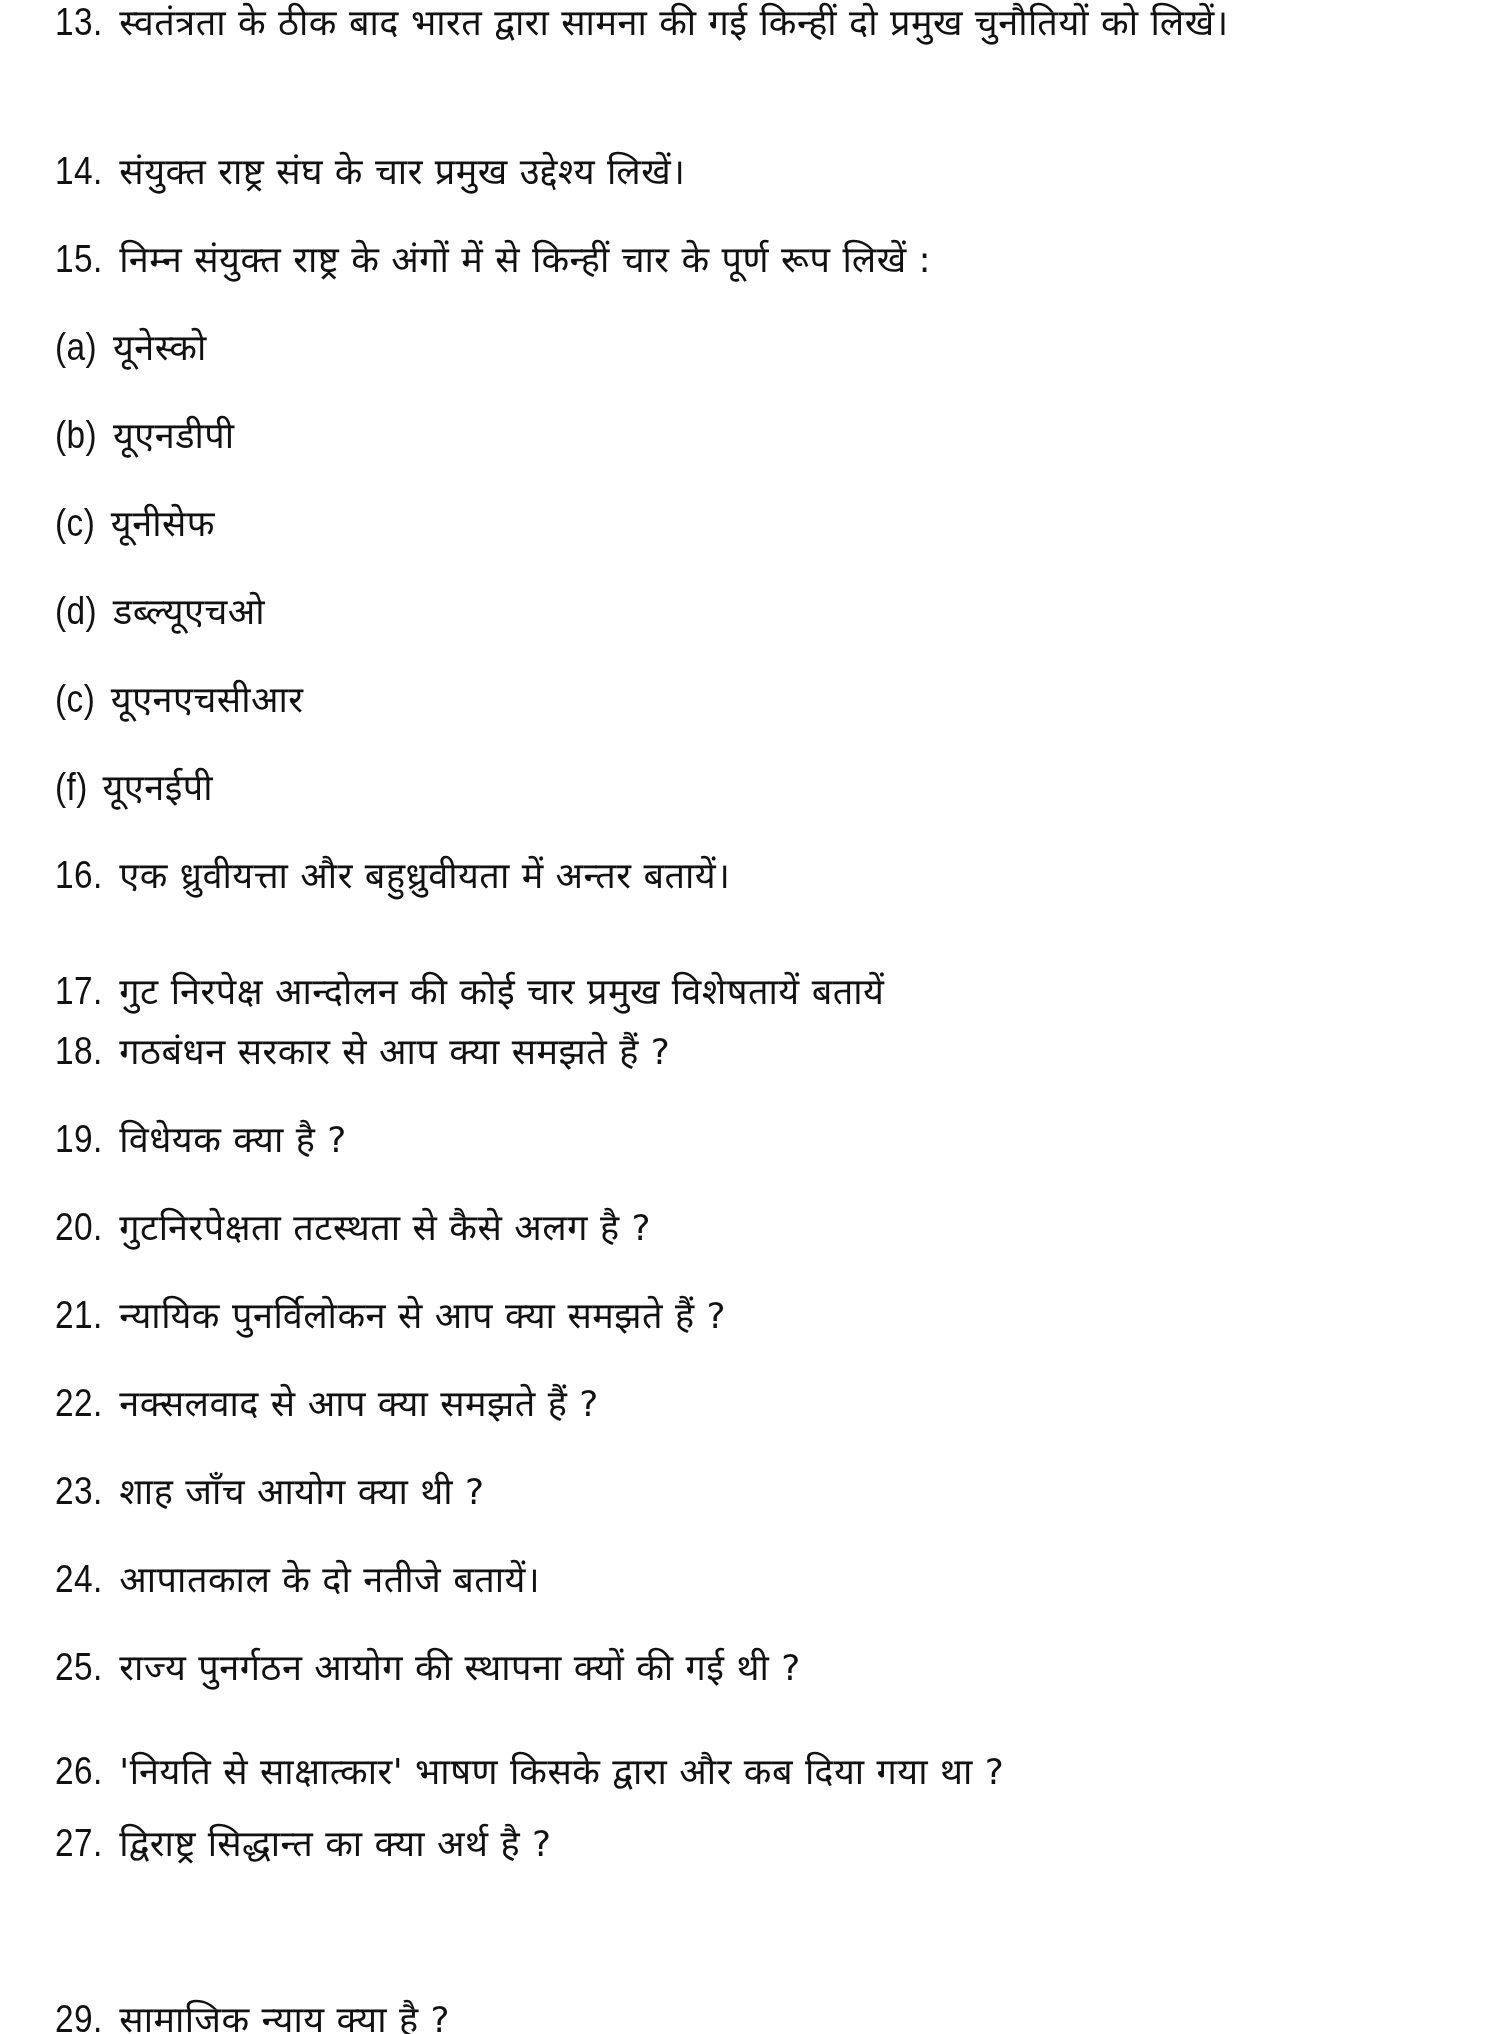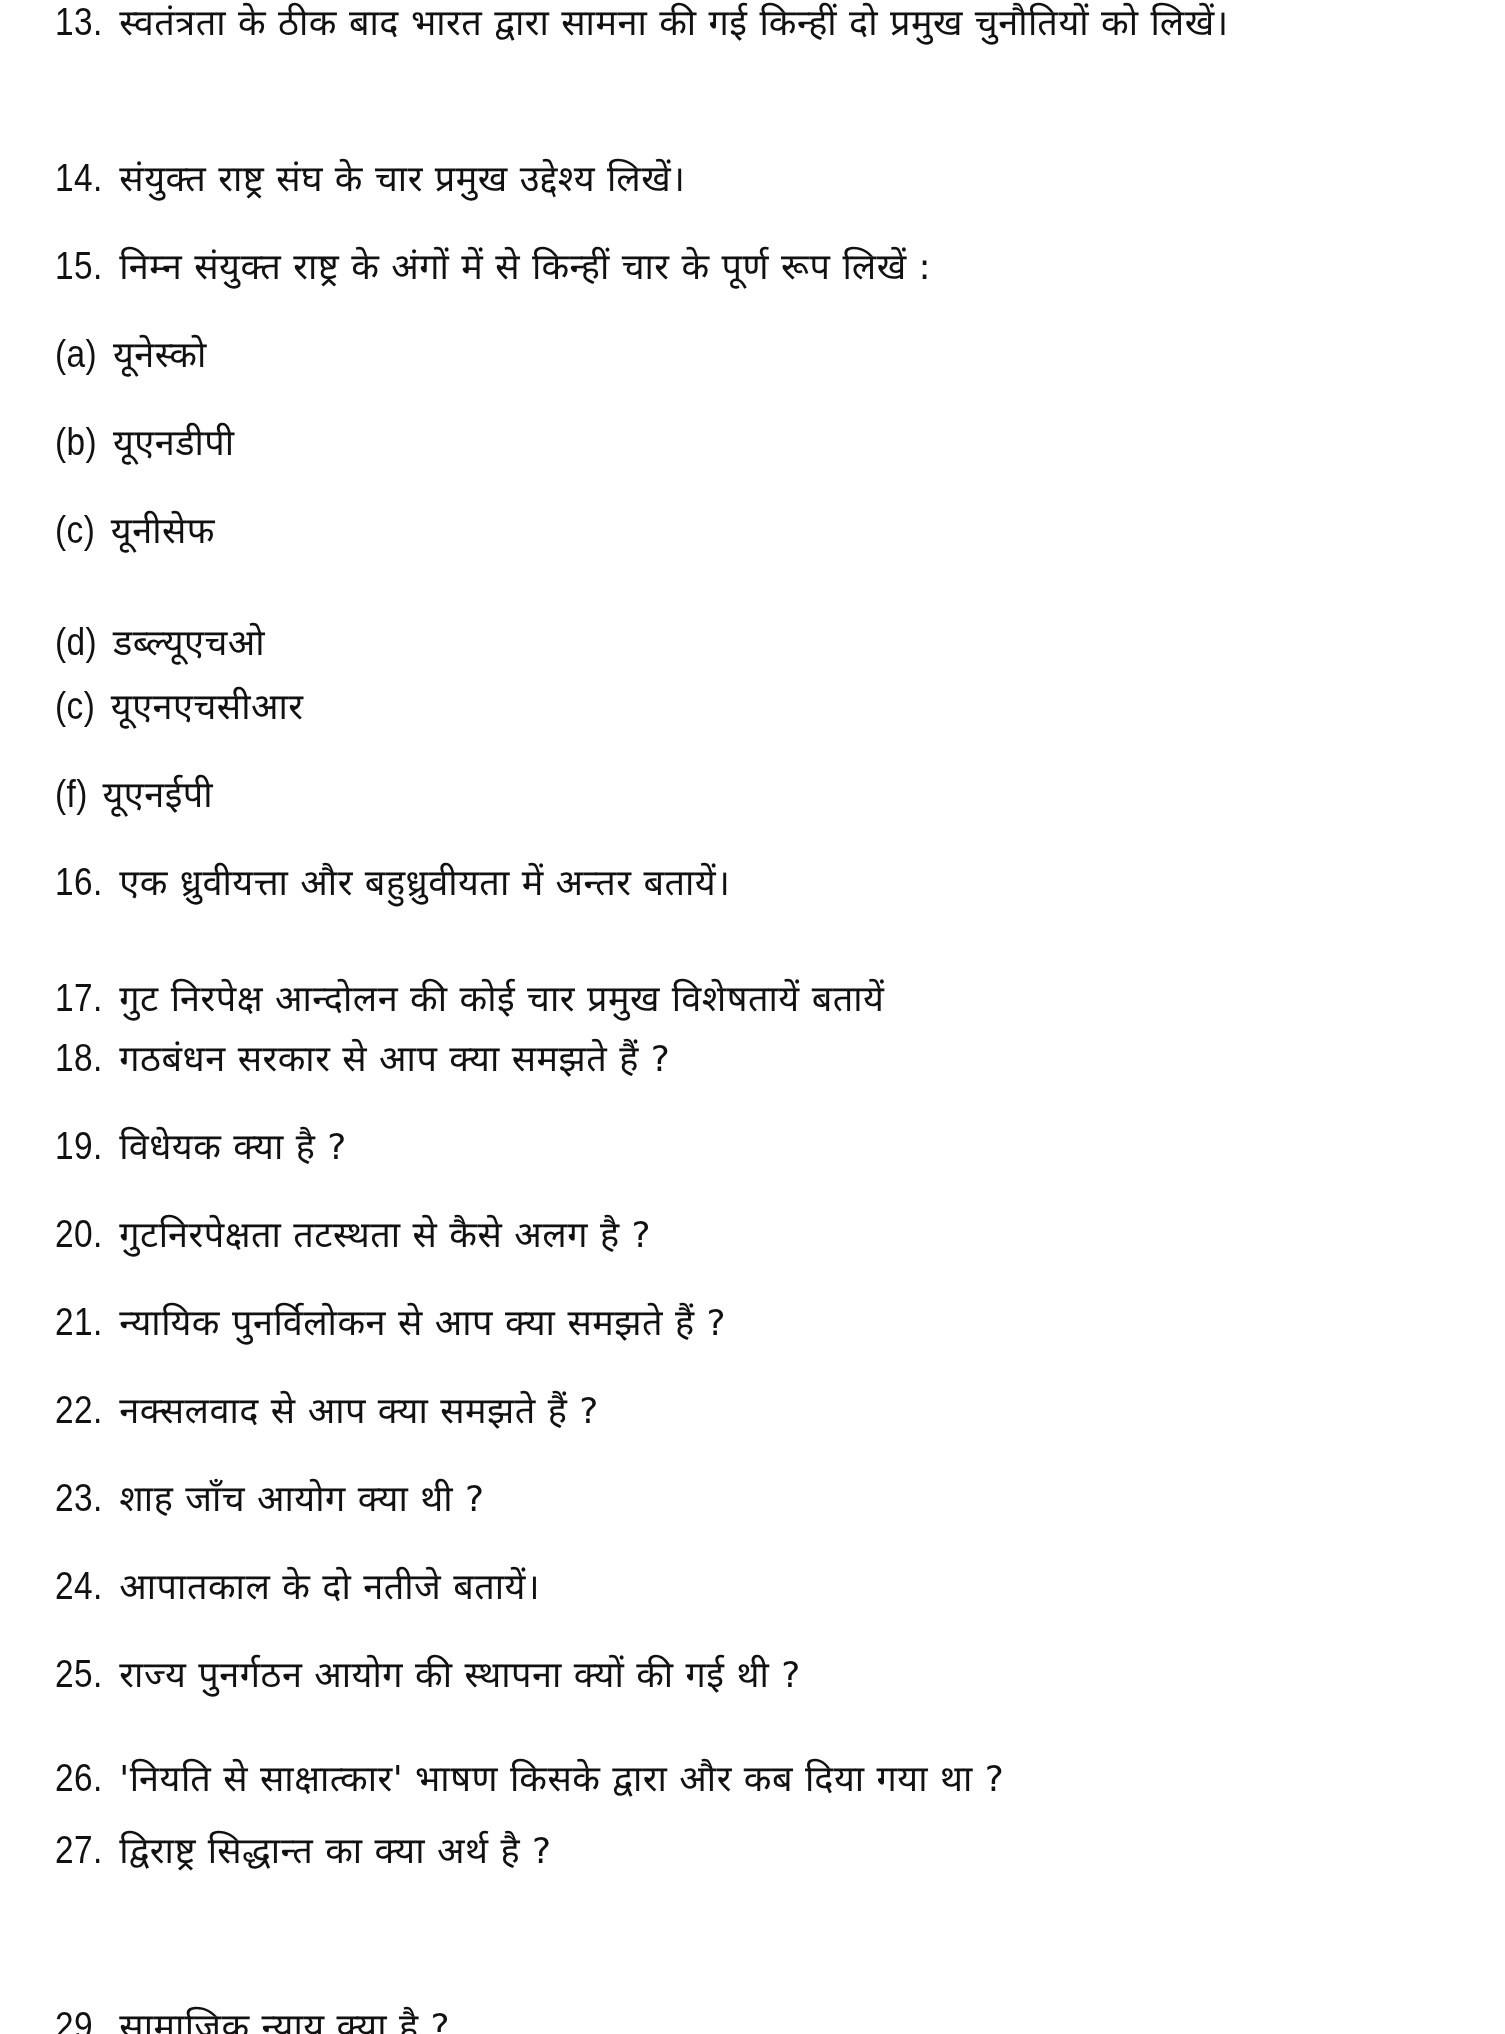--- a/index.html
+++ b/index.html
@@ -19,21 +19,21 @@
     position: absolute;
     left: 0;
     top: 0;
     width: 1256px;
     height: 2034px;
   }
   .line {
     position: absolute;
     left: 55px;
     font-size: 36px;
-    line-height: 52px;
+    line-height: 38px;
     white-space: nowrap;
     letter-spacing: 0.5px;
   }
   .line .num {
     font-family: "Liberation Sans", sans-serif;
     font-size: 38px;
     display: inline-block;
     transform: scaleX(0.88);
     transform-origin: left center;
     margin-right: -4px;
@@ -72,21 +72,21 @@
   </div>
 
   <div class="line" style="top:416px;">
     <span class="num">(b)</span><span class="txt">यूएनडीपी</span>
   </div>
 
   <div class="line" style="top:504px;">
     <span class="num">(c)</span><span class="txt">यूनीसेफ</span>
   </div>
 
-  <div class="line" style="top:616px;">
+  <div class="line" style="top:592px;">
     <span class="num">(d)</span><span class="txt">डब्ल्यूएचओ</span>
   </div>
 
   <div class="line" style="top:680px;">
     <span class="num">(c)</span><span class="txt">यूएनएचसीआर</span>
   </div>
 
   <div class="line" style="top:768px;">
     <span class="num">(f)</span><span class="txt">यूएनईपी</span>
   </div>

